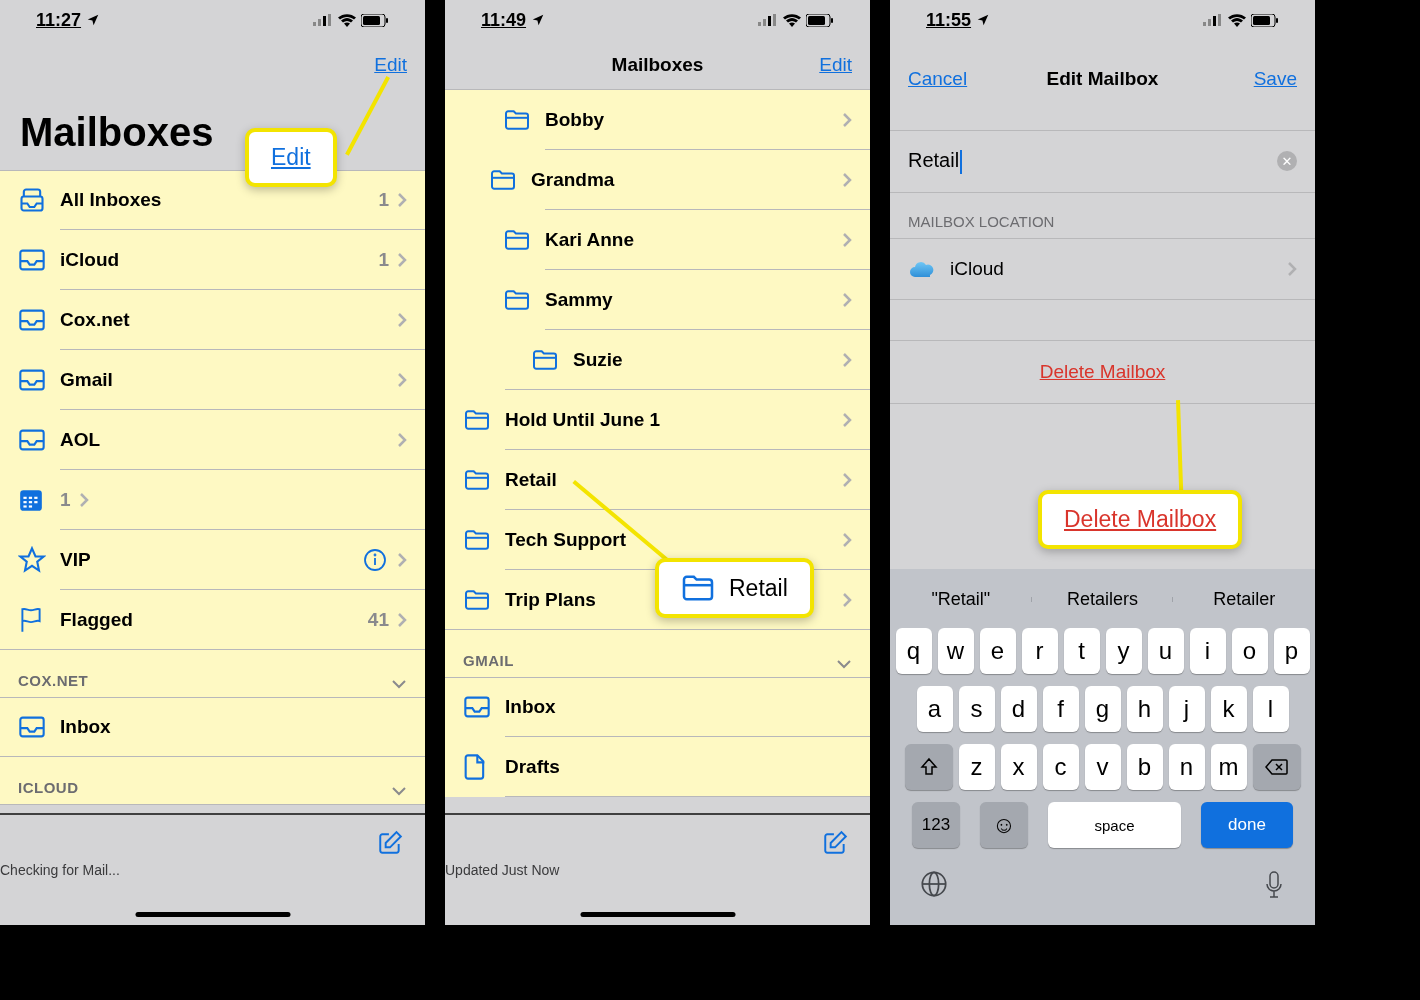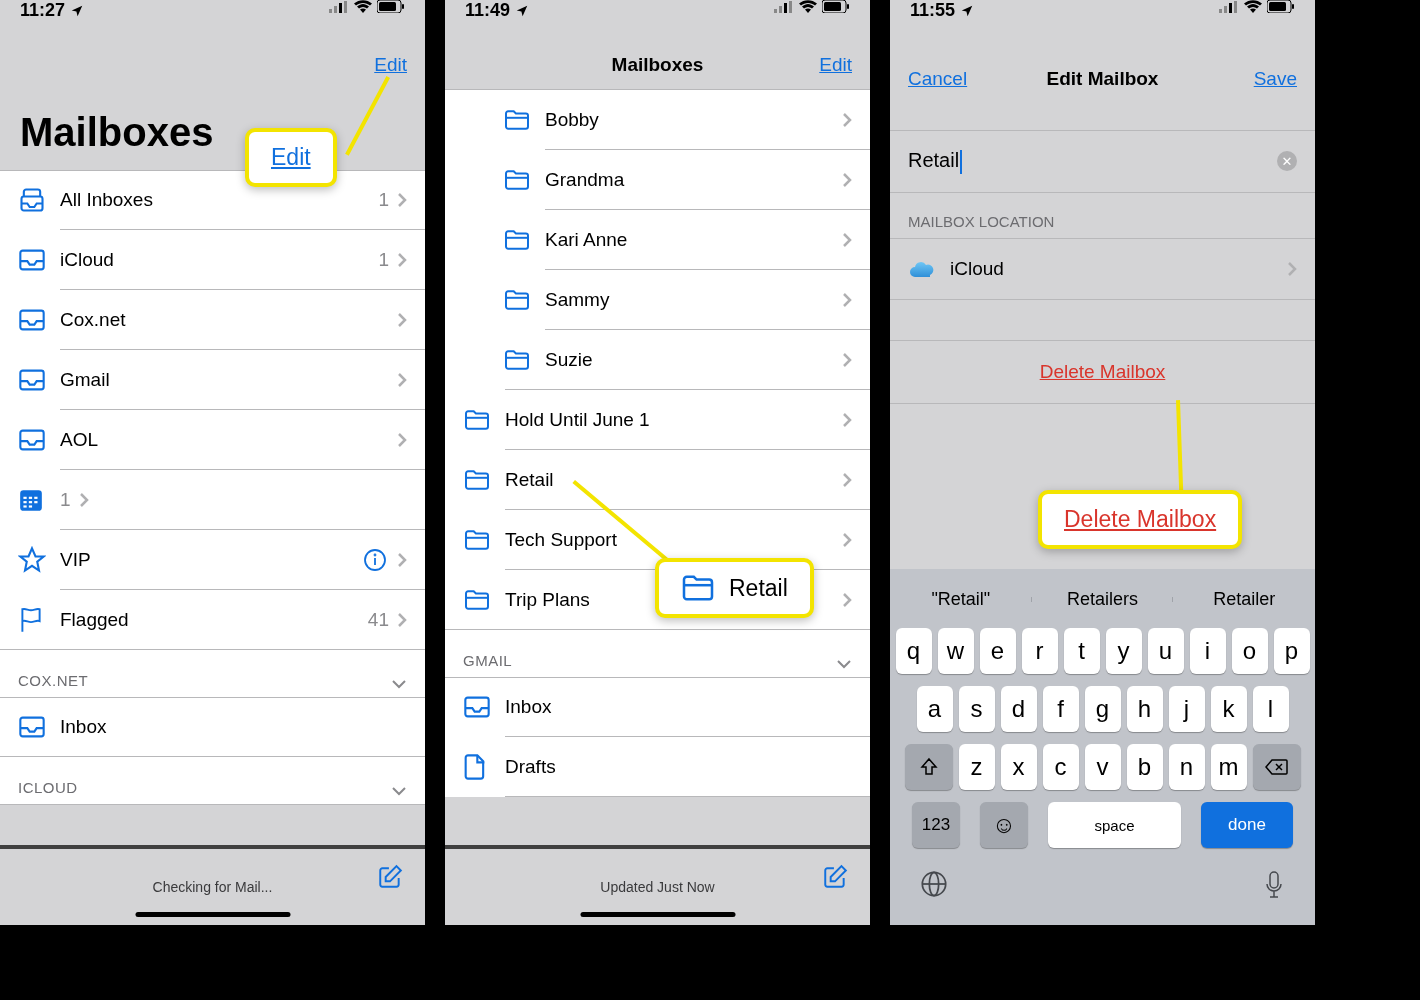--- a/index.html
+++ b/index.html
@@ -1,49 +1,49 @@
 <!DOCTYPE html>
 <html><head>
 <meta charset="utf-8">
 <style>
   * { box-sizing: border-box; margin: 0; padding: 0; font-family: -apple-system, BlinkMacSystemFont, 'Segoe UI', sans-serif; }
   body { background: #000; display: flex; width: 1420px; height: 1000px; overflow: hidden; }
   .gap { width: 20px; background: #000; flex-shrink: 0; }
   .phone { width: 425px; height: 925px; background: #d4d4d6; position: relative; overflow: hidden; flex-shrink: 0; margin-top: 0; }
   
   
-  .status-bar { height: 40px; display: flex; align-items: flex-start; justify-content: space-between; padding: 0 20px; font-size: 18px; font-weight: 600; }
+  .status-bar { height: 40px; display: flex; align-items: center; justify-content: space-between; padding: 0 36px; font-size: 18px; font-weight: 600; text-decoration: underline; }
   .status-left { display: flex; align-items: center; gap: 5px; }
   .status-right { display: flex; align-items: center; gap: 5px; }
   .status-right svg { display: block; }
   
   
   .nav-bar { height: 50px; display: flex; align-items: center; justify-content: space-between; padding: 0 18px; font-size: 19px; }
   .nav-bar.three { justify-content: space-between; align-items: flex-end; }
   .nav-link { color: #1070de; text-decoration: underline; }
   .nav-title { font-weight: 600; color: #000; }
   .nav-center { position: absolute; left: 50%; transform: translateX(-50%); font-weight: 600; }
   
   .big-title { font-size: 40px; font-weight: 700; padding: 20px 20px 15px; }
   
-  .list { background: #ffffff; }
+  .list { background: #fef9c3; font-weight: bold; }
   .row { display: flex; align-items: center; min-height: 60px; padding: 0 18px 0 18px; position: relative; }
   .row .divider { position: absolute; bottom: 0; left: 60px; right: 0; height: 1px; background: #b8b8ba; }
   .row .full-divider { position: absolute; bottom: 0; left: 0; right: 0; height: 1px; background: #b8b8ba; }
   .row .top-divider { position: absolute; top: 0; left: 0; right: 0; height: 1px; background: #b8b8ba; }
   .icon-slot { width: 42px; display: flex; align-items: center; justify-content: flex-start; }
   .row-label { font-size: 19px; flex: 1; color: #000; }
   .row-badge { color: #8a8a8d; font-size: 19px; margin-right: 8px; }
   .chevron { color: #b0b0b2; }
   .info-icon { color: #1070de; margin-right: 10px; }
   
   .section-header { font-size: 15px; color: #6c6c70; padding: 22px 18px 8px; text-transform: uppercase; letter-spacing: 0.5px; display: flex; justify-content: space-between; align-items: flex-end; }
   .section-header .chev { color: #8a8a8d; }
   
-  .bottom-bar { position: absolute; bottom: 0; left: 0; right: 0; height: 80px; display: flex; align-items: center; justify-content: center; border-top: 4px solid #404040; }
+  .bottom-bar { position: absolute; bottom: 0; left: 0; right: 0; height: 112px; display: flex; align-items: center; border-top: 2px solid #404040; }
   .bottom-status { font-size: 14px; color: #3a3a3c; }
   .compose { position: absolute; right: 22px; top: 15px; color: #1070de; }
   .home-indicator { position: absolute; bottom: 8px; left: 50%; transform: translateX(-50%); width: 155px; height: 5px; background: #000; border-radius: 3px; }
   
   
   .text-input-row { background: #d4d4d6; padding: 18px; display: flex; align-items: center; }
   .text-input { font-size: 20px; flex: 1; color: #000; background: none; border: none; outline: none; }
   .cursor { display: inline-block; width: 2px; height: 24px; background: #1070de; vertical-align: middle; margin-left: 1px; }
   .clear-btn { width: 20px; height: 20px; border-radius: 50%; background: #b0b0b2; display: flex; align-items: center; justify-content: center; color: #fff; font-size: 13px; }
   .section-label { font-size: 15px; color: #6c6c70; padding: 20px 18px 8px; }
@@ -315,21 +315,21 @@
             <path d="M2 4a2 2 0 012-2h5l2 2h9a2 2 0 012 2v10a2 2 0 01-2 2H4a2 2 0 01-2-2z"></path>
             <line x1="2" y1="8" x2="22" y2="8"></line>
           </svg>
         </span>
       <span class="row-label">Bobby</span>
       <svg class="chevron" width="10" height="16" viewBox="0 0 10 16" fill="none" stroke="currentColor" stroke-width="2.5">
           <path d="M2 2l6 6-6 6"></path>
         </svg>
       <div class="divider" style="left:100px"></div>
     </div>
-    <div class="row" style="padding-left:58px;align-items:center;">
+    <div class="row" style="padding-left:44px;align-items:center;">
       <span class="icon-slot">
           <svg width="28" height="22" viewBox="0 0 24 20" fill="none" stroke="#1070de" stroke-width="1.8">
             <path d="M2 4a2 2 0 012-2h5l2 2h9a2 2 0 012 2v10a2 2 0 01-2 2H4a2 2 0 01-2-2z"></path>
             <line x1="2" y1="8" x2="22" y2="8"></line>
           </svg>
         </span>
       <span class="row-label">Grandma</span>
       <svg class="chevron" width="10" height="16" viewBox="0 0 10 16" fill="none" stroke="currentColor" stroke-width="2.5">
           <path d="M2 2l6 6-6 6"></path>
         </svg>
@@ -354,21 +354,21 @@
             <path d="M2 4a2 2 0 012-2h5l2 2h9a2 2 0 012 2v10a2 2 0 01-2 2H4a2 2 0 01-2-2z"></path>
             <line x1="2" y1="8" x2="22" y2="8"></line>
           </svg>
         </span>
       <span class="row-label">Sammy</span>
       <svg class="chevron" width="10" height="16" viewBox="0 0 10 16" fill="none" stroke="currentColor" stroke-width="2.5">
           <path d="M2 2l6 6-6 6"></path>
         </svg>
       <div class="divider" style="left:100px"></div>
     </div>
-    <div class="row" style="padding-left:58px;">
+    <div class="row" style="padding-left:86px;">
       <span class="icon-slot">
           <svg width="28" height="22" viewBox="0 0 24 20" fill="none" stroke="#1070de" stroke-width="1.8">
             <path d="M2 4a2 2 0 012-2h5l2 2h9a2 2 0 012 2v10a2 2 0 01-2 2H4a2 2 0 01-2-2z"></path>
             <line x1="2" y1="8" x2="22" y2="8"></line>
           </svg>
         </span>
       <span class="row-label">Suzie</span>
       <svg class="chevron" width="10" height="16" viewBox="0 0 10 16" fill="none" stroke="currentColor" stroke-width="2.5">
           <path d="M2 2l6 6-6 6"></path>
         </svg>

